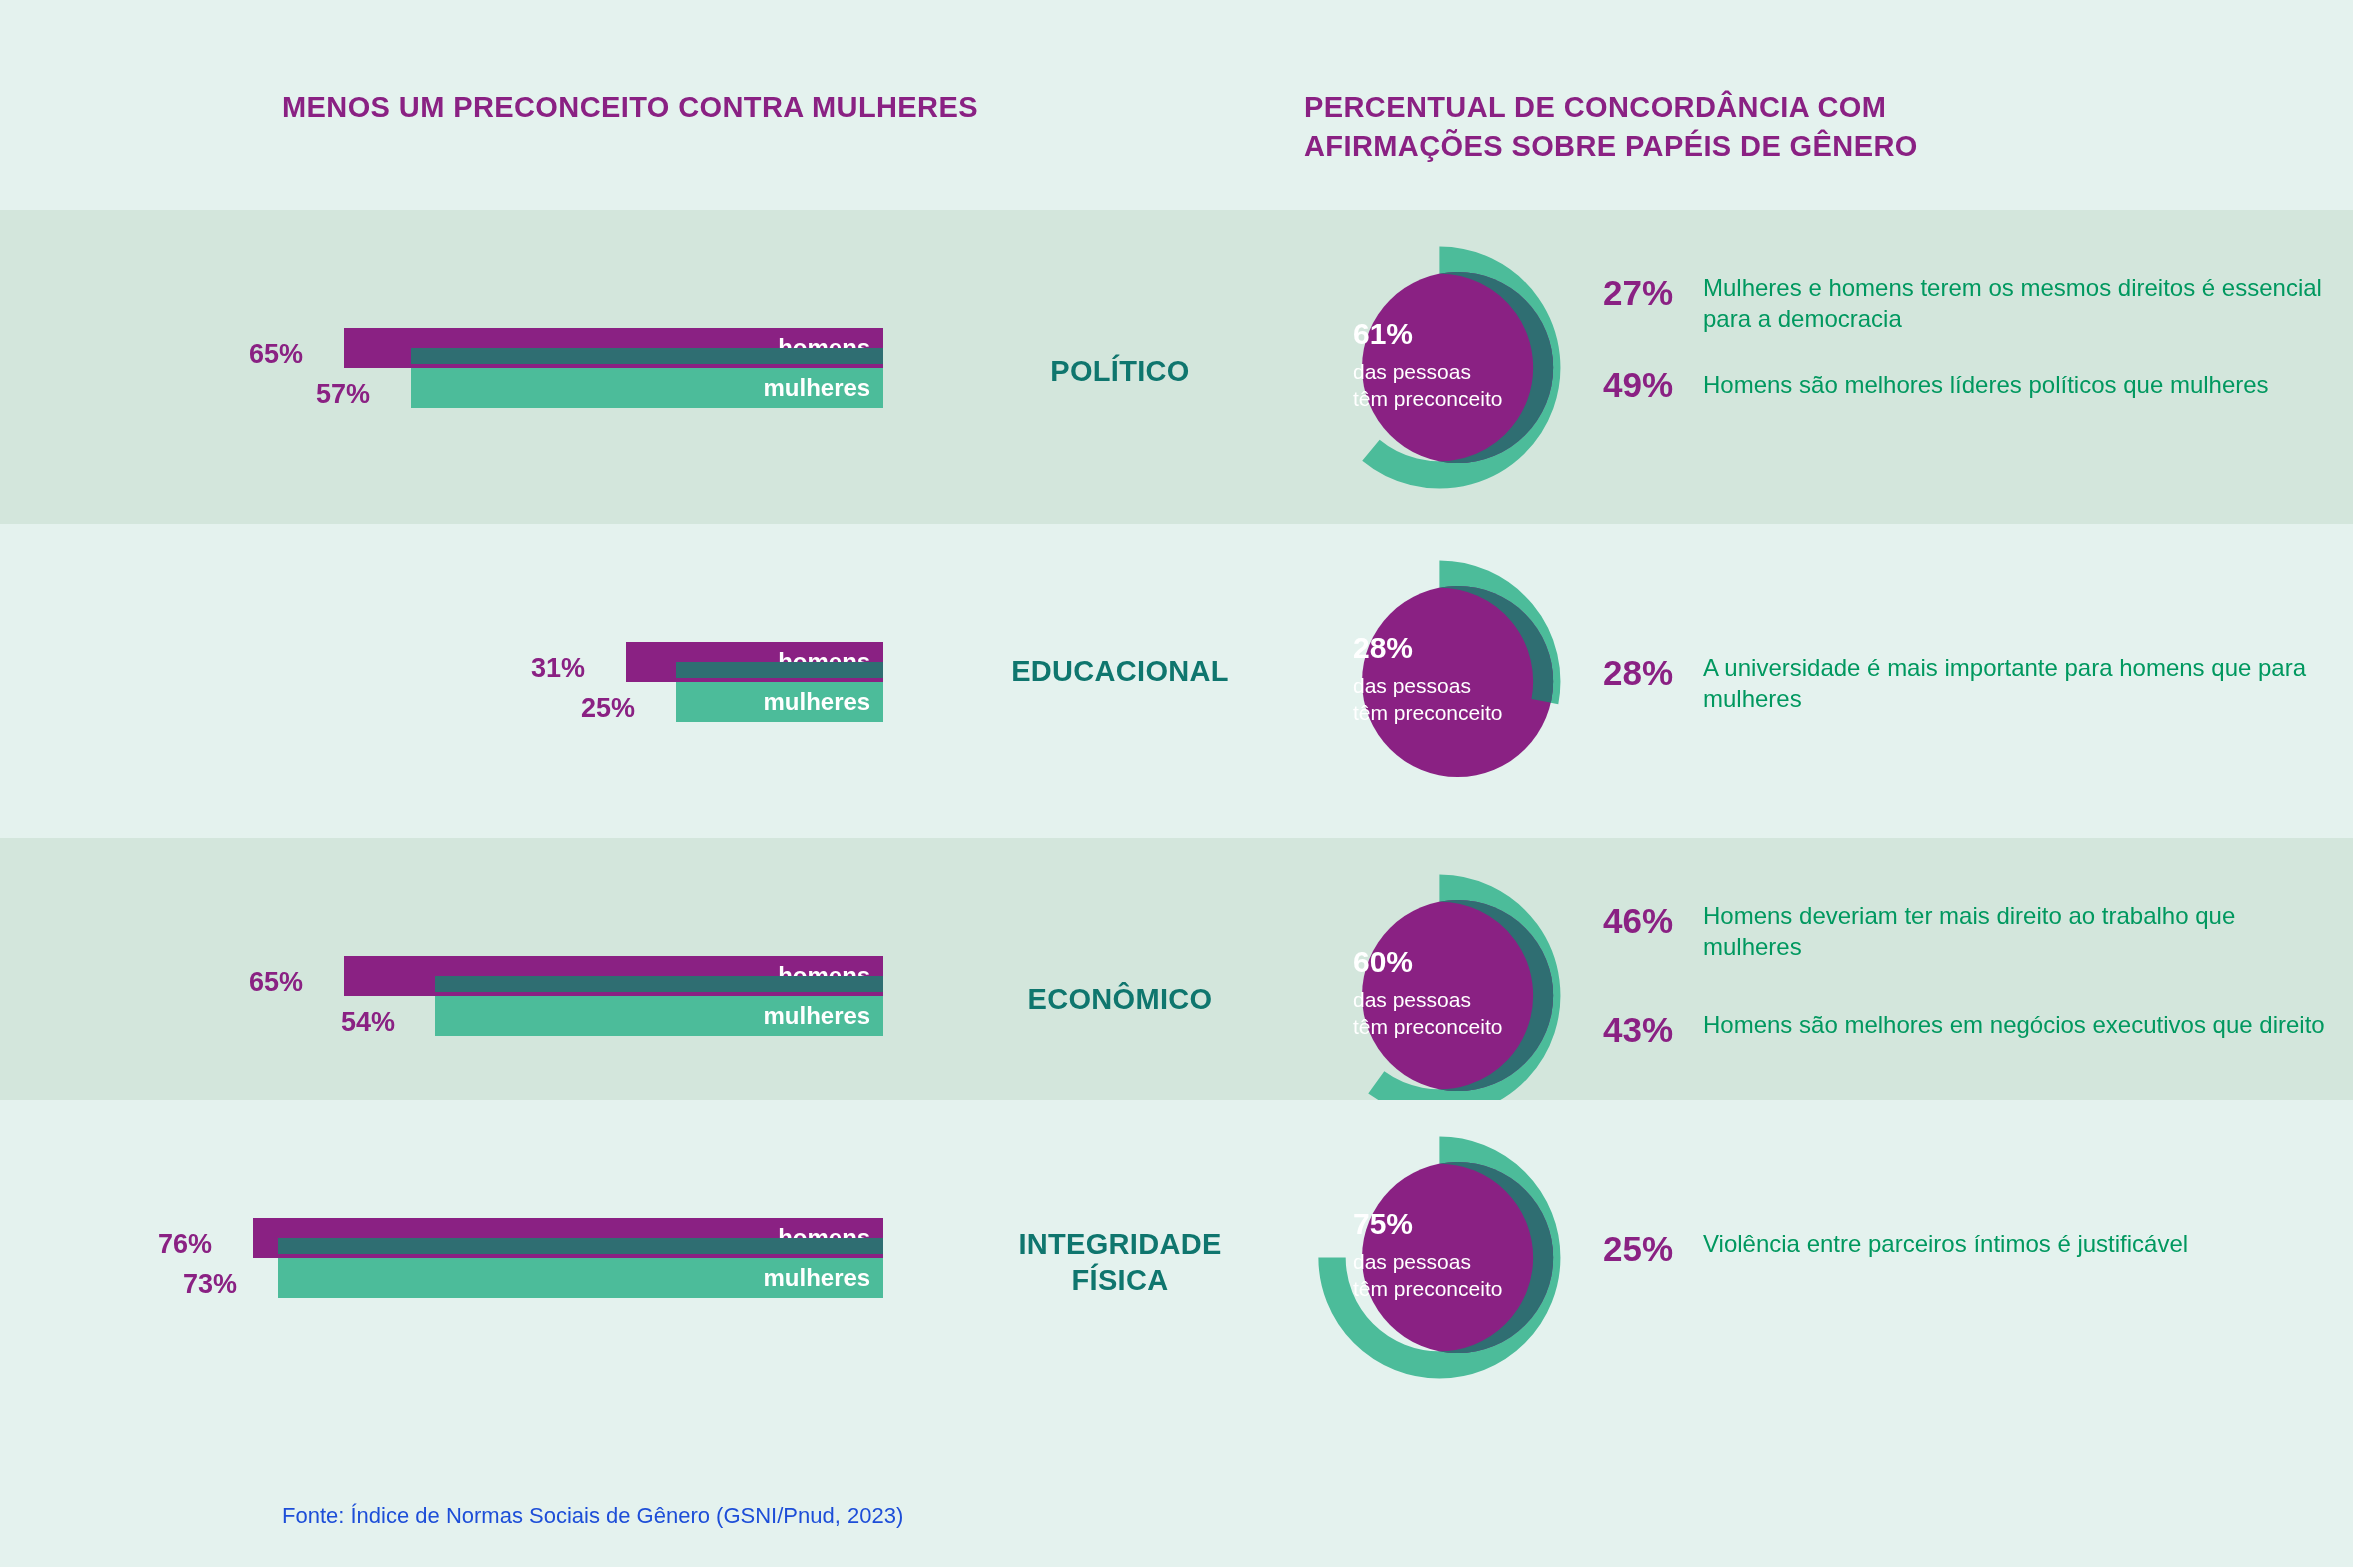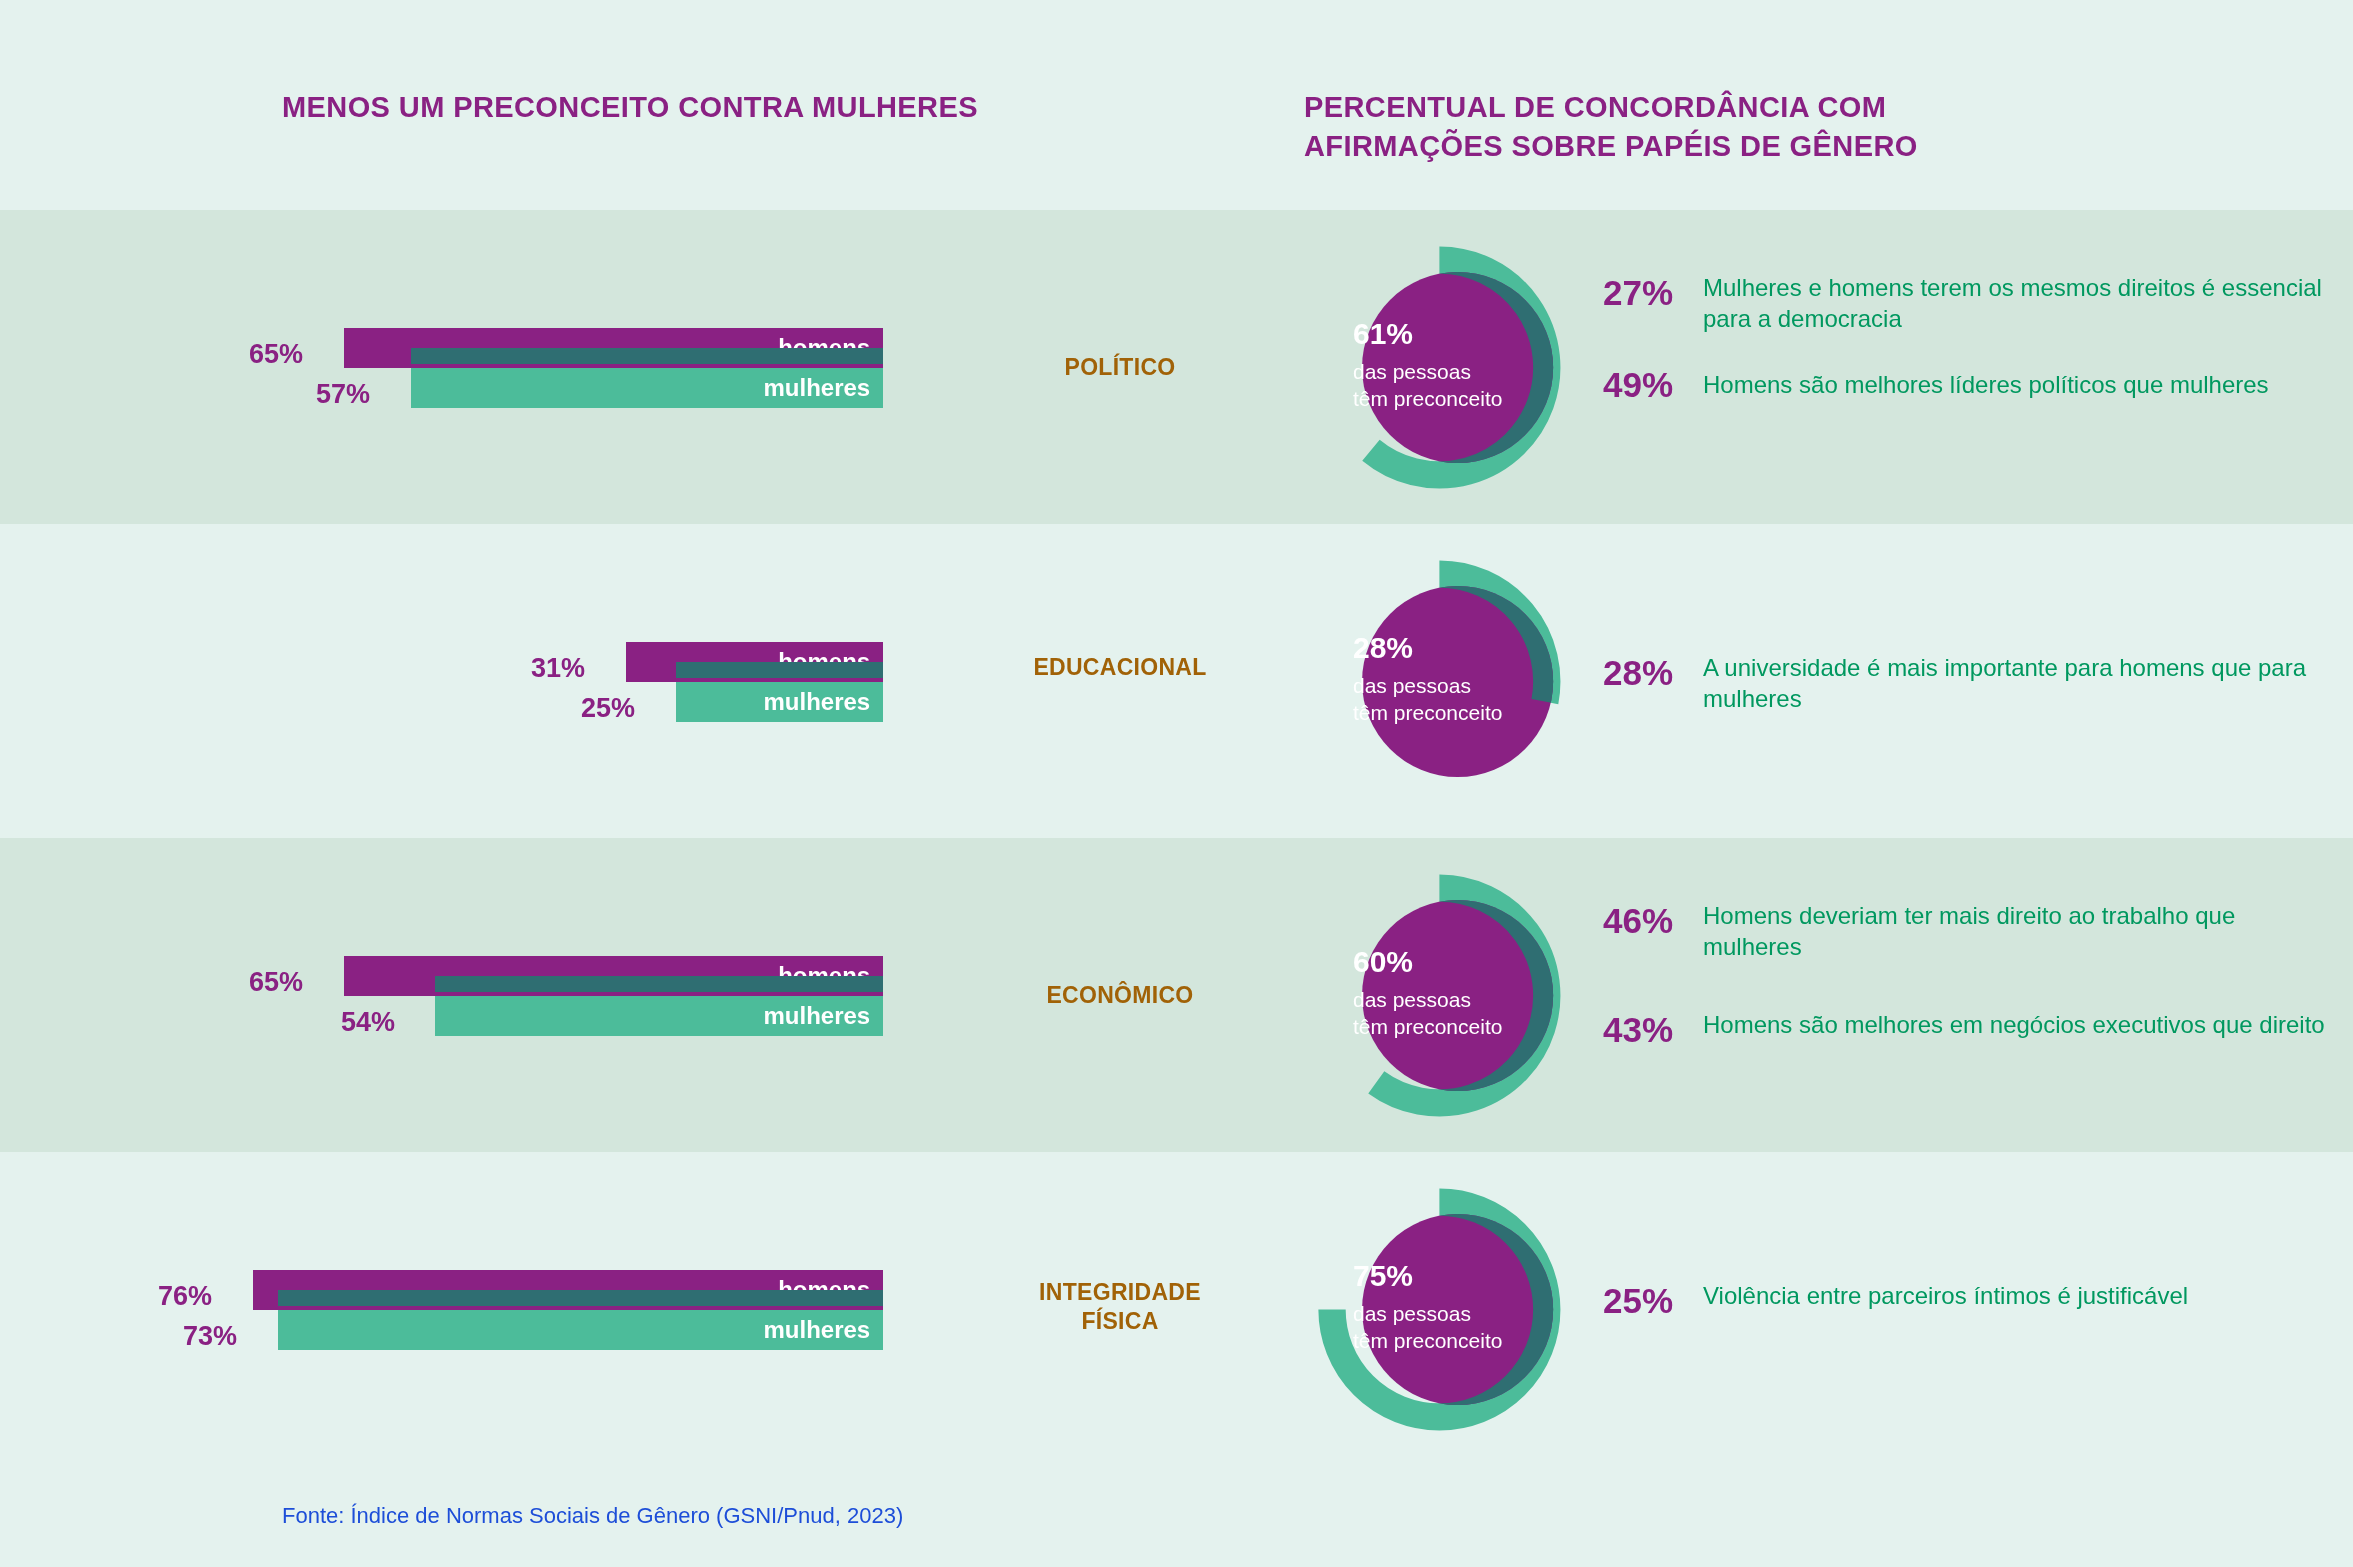--- a/index.html
+++ b/index.html
@@ -94,23 +94,23 @@
     text-align: center;
     width: 100px;
   }
 
   
   .category {
     position: absolute;
     left: 938px;
     width: 364px;
     text-align: center;
-    color: #a16207;
-    font-weight: bold;
-    font-size: 23px;
+    color: #0f766e;
+    font-weight: bold;
+    font-size: 29px;
     letter-spacing: 0.3px;
     line-height: 1.25;
     text-transform: uppercase;
   }
 
   
   .donut {
     position: absolute;
     left: 1312px;
     width: 273px;
@@ -318,21 +318,21 @@
       <div class="stmt" style="top:62px;">
         <div class="stmt-pct">46%</div>
         <div class="stmt-text">Homens deveriam ter mais direito ao trabalho que mulheres</div>
       </div>
       <div class="stmt" style="top:171px;">
         <div class="stmt-pct">43%</div>
         <div class="stmt-text">Homens são melhores em negócios executivos que direito</div>
       </div>
         </div>
       </div>
-      <div class="band light" style="top: 1152px; padding-left: 12px;">
+      <div class="band light" style="top: 1100px; padding-left: 12px;">
         <div class="bars">
     <div class="bar-value" style="left:135px; top:129px;">76%</div>
     <div class="bar-value" style="left:160px; top:169px;">73%</div>
     <div class="bar-row women">
       <div class="bar women" style="width:605px;">
         <span>mulheres</span>
       </div>
     </div>
     <div class="bar-row men">
       <div class="bar men" style="width:630px;">

